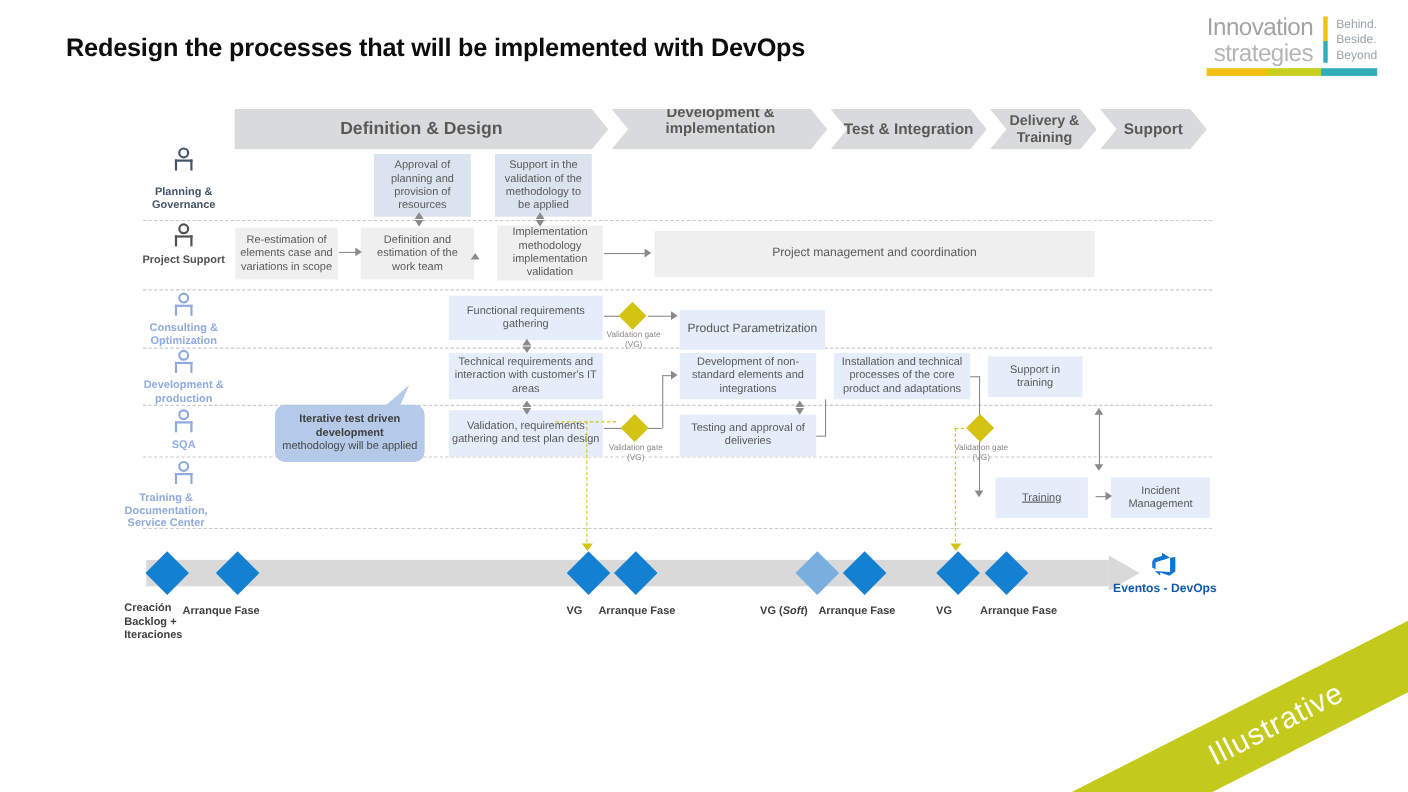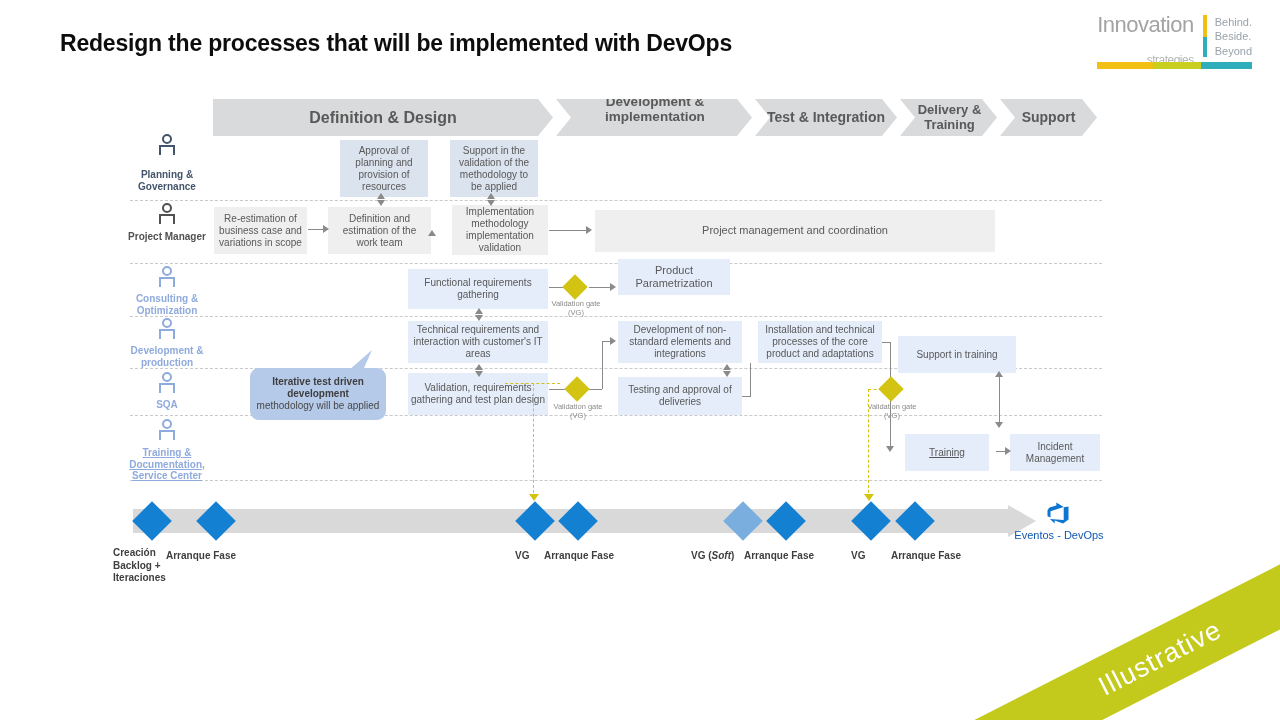--- a/index.html
+++ b/index.html
@@ -5,21 +5,21 @@
   html,body{margin:0;padding:0;}
   body{width:1280px;height:720px;position:relative;overflow:hidden;background:#fff;
        font-family:"Liberation Sans",sans-serif;}
   .abs{position:absolute;}
   
   .title{position:absolute;left:60px;top:30px;font-size:23px;font-weight:bold;color:#0d0d0d;letter-spacing:-0.2px;}
   
   .logo{position:absolute;right:28px;top:14px;display:flex;align-items:flex-start;}
   .logo-name{text-align:right;line-height:1;}
   .logo-name .l1{font-size:22px;color:#a3a3a3;letter-spacing:-0.5px;}
-  .logo-name .l2{font-size:12px;color:#b5b5b5;letter-spacing:-0.5px;margin-top:18px;}
+  .logo-name .l2{font-size:22px;color:#b5b5b5;letter-spacing:-0.5px;margin-top:1px;}
   .logo-divider{width:4px;height:42px;margin:1px 8px 0 9px;background:linear-gradient(#f2c012 0 52%,#2fadbb 52% 100%);}
   .logo-tag{font-size:11px;color:#9aa3ab;line-height:1.3;padding-top:1px;}
   .logo-bar{position:absolute;right:28px;top:62px;width:155px;height:7px;
     background:linear-gradient(90deg,#f2c012 0 36%,#c8cf1f 36% 67%,#2fadbb 67% 100%);}
   
   .chev{position:absolute;top:99px;height:37px;background:#d8dadb;color:#595959;font-weight:bold;
         display:flex;align-items:center;justify-content:center;text-align:center;line-height:1.1;box-sizing:border-box;}
   .chev-first{clip-path:polygon(0 0,calc(100% - 15px) 0,100% 50%,calc(100% - 15px) 100%,0 100%);}
   .chev-mid{clip-path:polygon(0 0,calc(100% - 15px) 0,100% 50%,calc(100% - 15px) 100%,0 100%,15px 50%);}
   
@@ -54,21 +54,21 @@
   .ydiamond{position:absolute;width:18px;height:18px;background:#d3c413;transform:rotate(45deg);z-index:3;}
   .gate-label{position:absolute;width:62px;text-align:center;font-size:7.5px;line-height:1.2;color:#8a8a8a;}
   
   .tbar{position:absolute;left:133px;top:509px;width:875px;height:24px;background:#d9d9d9;}
   .tbar-tip{position:absolute;left:1008px;top:505px;width:0;height:0;
             border-top:16px solid transparent;border-bottom:16px solid transparent;border-left:28px solid #d9d9d9;}
   .bdiamond{position:absolute;width:28px;height:28px;background:#1480d2;transform:rotate(45deg);z-index:2;}
   .bdiamond.soft{background:#79aede;}
   .ev-label{position:absolute;text-align:left;font-size:10px;font-weight:bold;color:#3f3f3f;line-height:1.25;}
   .devops-label{position:absolute;left:1003px;top:529px;width:112px;text-align:center;
-                font-size:11px;font-weight:normal;color:#1158b0;}
+                font-size:11px;font-weight:bold;color:#1158b0;}
   
   .banner{position:absolute;left:945px;top:629px;width:430px;height:58px;background:#c3ca1c;
           transform:rotate(-27deg);display:flex;align-items:center;justify-content:center;
           color:#fff;font-size:27px;letter-spacing:1px;}
 </style>
 </head>
 <body>
 
 <div class="title">Redesign the processes that will be implemented with DevOps</div>
 
@@ -112,21 +112,21 @@
 <div class="person" style="left:157px;top:134px;color:#44546a;">
     <div class="head"></div>
     <div class="shoulders"></div>
   </div>
 <div class="lane-label" style="left:119px;top:169px;color:#44546a;">Planning &amp; Governance</div>
 
 <div class="person" style="left:157px;top:203px;color:#515151;">
     <div class="head"></div>
     <div class="shoulders"></div>
   </div>
-<div class="lane-label" style="left:119px;top:231px;color:#515151;">Project Manager</div>
+<div class="lane-label" style="left:119px;top:231px;color:#515151;">Project Support</div>
 
 <div class="person" style="left:157px;top:266px;color:#8faadc;">
     <div class="head"></div>
     <div class="shoulders"></div>
   </div>
 <div class="lane-label" style="left:119px;top:293px;color:#8faadc;">Consulting &amp; Optimization</div>
 
 <div class="person" style="left:157px;top:318px;color:#8faadc;">
     <div class="head"></div>
     <div class="shoulders"></div>
@@ -136,37 +136,37 @@
 <div class="person" style="left:157px;top:372px;color:#8faadc;">
     <div class="head"></div>
     <div class="shoulders"></div>
   </div>
 <div class="lane-label" style="left:119px;top:399px;color:#8faadc;">SQA</div>
 
 <div class="person" style="left:157px;top:419px;color:#8faadc;">
     <div class="head"></div>
     <div class="shoulders"></div>
   </div>
-<div class="lane-label" style="left:119px;top:447px;color:#8faadc;text-decoration:underline;">Training &amp; Documentation, Service Center</div>
+<div class="lane-label" style="left:103px;top:447px;color:#8faadc;">Training &amp; Documentation, Service Center</div>
 
 <div class="box b-slate" style="left:340px;top:140px;width:88px;height:57px;">Approval of planning and provision of resources</div>
 <div class="box b-slate" style="left:450px;top:140px;width:88px;height:57px;">Support in the validation of the methodology to be applied</div>
 
-<div class="box b-gray" style="left:214px;top:207px;width:93px;height:47px;">Re-estimation of business case and variations in scope</div>
+<div class="box b-gray" style="left:214px;top:207px;width:93px;height:47px;">Re-estimation of elements case and variations in scope</div>
 <div class="box b-gray" style="left:328px;top:207px;width:103px;height:47px;">Definition and estimation of the work team</div>
 <div class="box b-gray" style="left:452px;top:205px;width:96px;height:50px;">Implementation methodology implementation validation</div>
 <div class="box b-gray" style="left:595px;top:210px;width:400px;height:42px;font-size:11px;">Project management and coordination</div>
 
 <div class="box b-blue" style="left:408px;top:269px;width:140px;height:40px;">Functional requirements gathering</div>
-<div class="box b-blue" style="left:618px;top:259px;width:112px;height:36px;font-size:11px;">Product Parametrization</div>
+<div class="box b-blue" style="left:618px;top:282px;width:132px;height:36px;font-size:11px;">Product Parametrization</div>
 
 <div class="box b-blue" style="left:408px;top:321px;width:140px;height:42px;">Technical requirements and interaction with customer's IT areas</div>
 <div class="box b-blue" style="left:618px;top:321px;width:124px;height:42px;">Development of non-standard elements and integrations</div>
 <div class="box b-blue" style="left:758px;top:321px;width:124px;height:42px;">Installation and technical processes of the core product and adaptations</div>
-<div class="box b-blue" style="left:898px;top:324px;width:118px;height:37px;margin-top:12px;">Support in training</div>
+<div class="box b-blue" style="left:898px;top:324px;width:86px;height:37px;">Support in training</div>
 
 <div class="callout-tail"></div>
 <div class="callout">
   <span class="cb">Iterative test driven development</span>
   <span>methodology will be applied</span>
 </div>
 <div class="box b-blue" style="left:408px;top:373px;width:140px;height:42px;">Validation, requirements gathering and test plan design</div>
 <div class="box b-blue" style="left:618px;top:377px;width:124px;height:38px;">Testing and approval of deliveries</div>
 
 <div class="box b-blue" style="left:905px;top:434px;width:84px;height:37px;text-decoration:underline;">Training</div>

